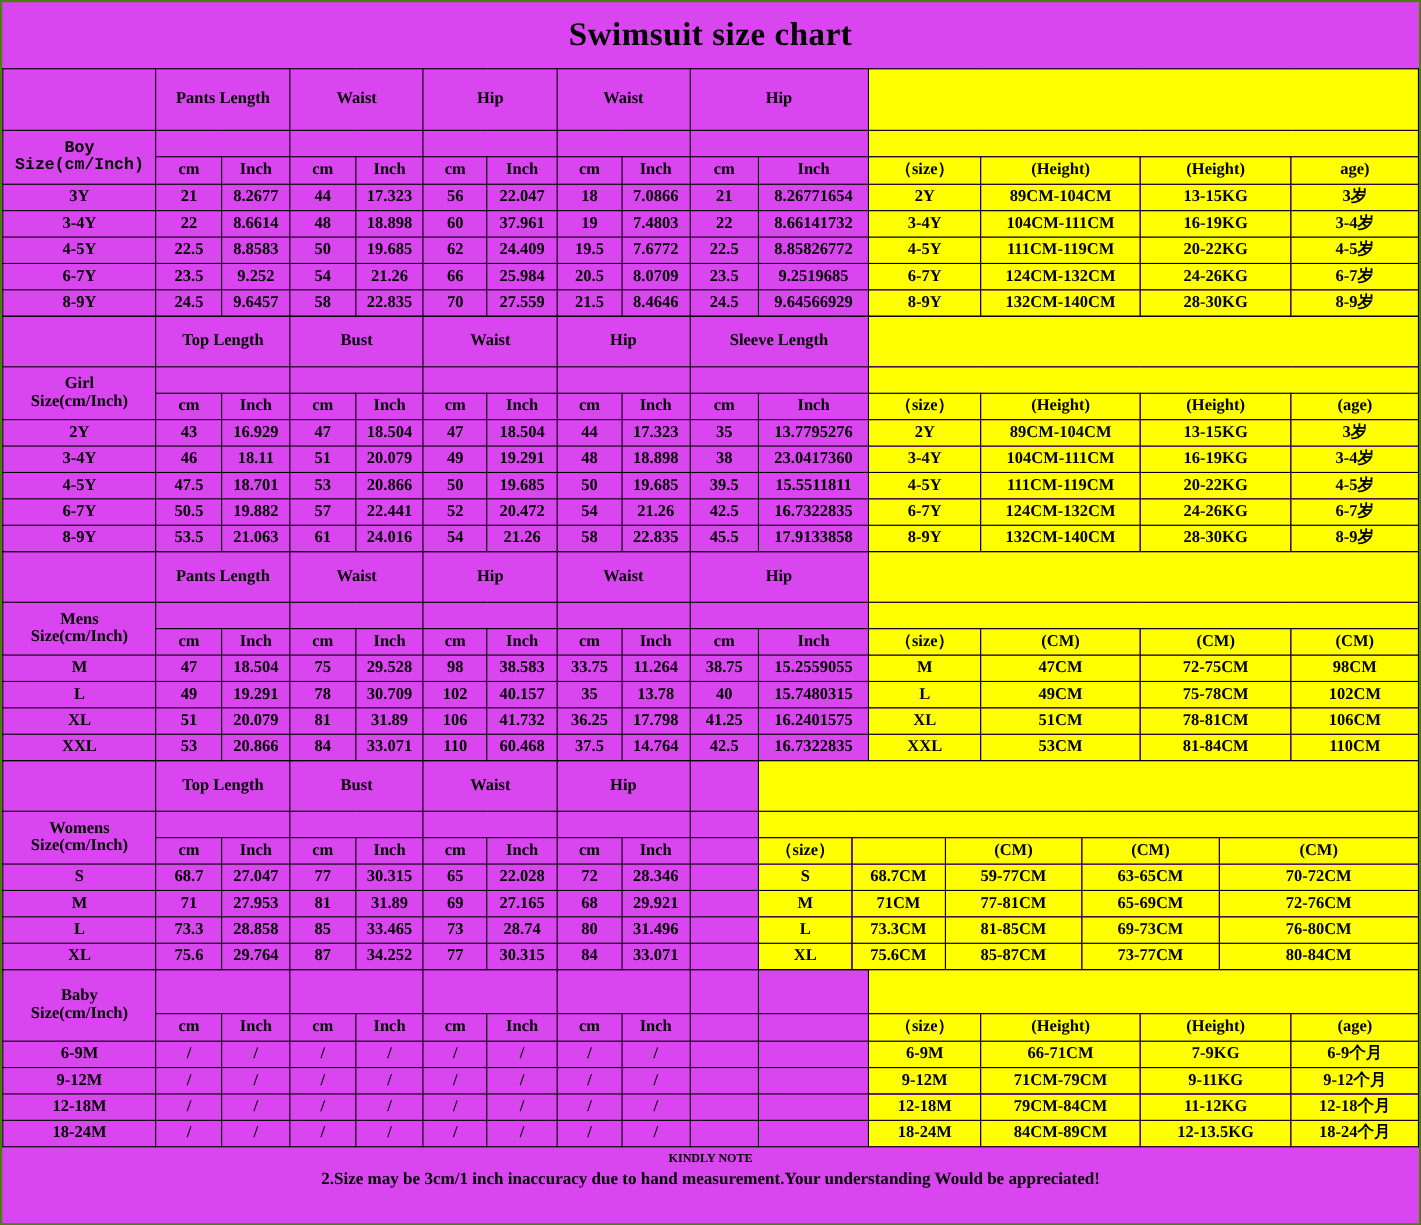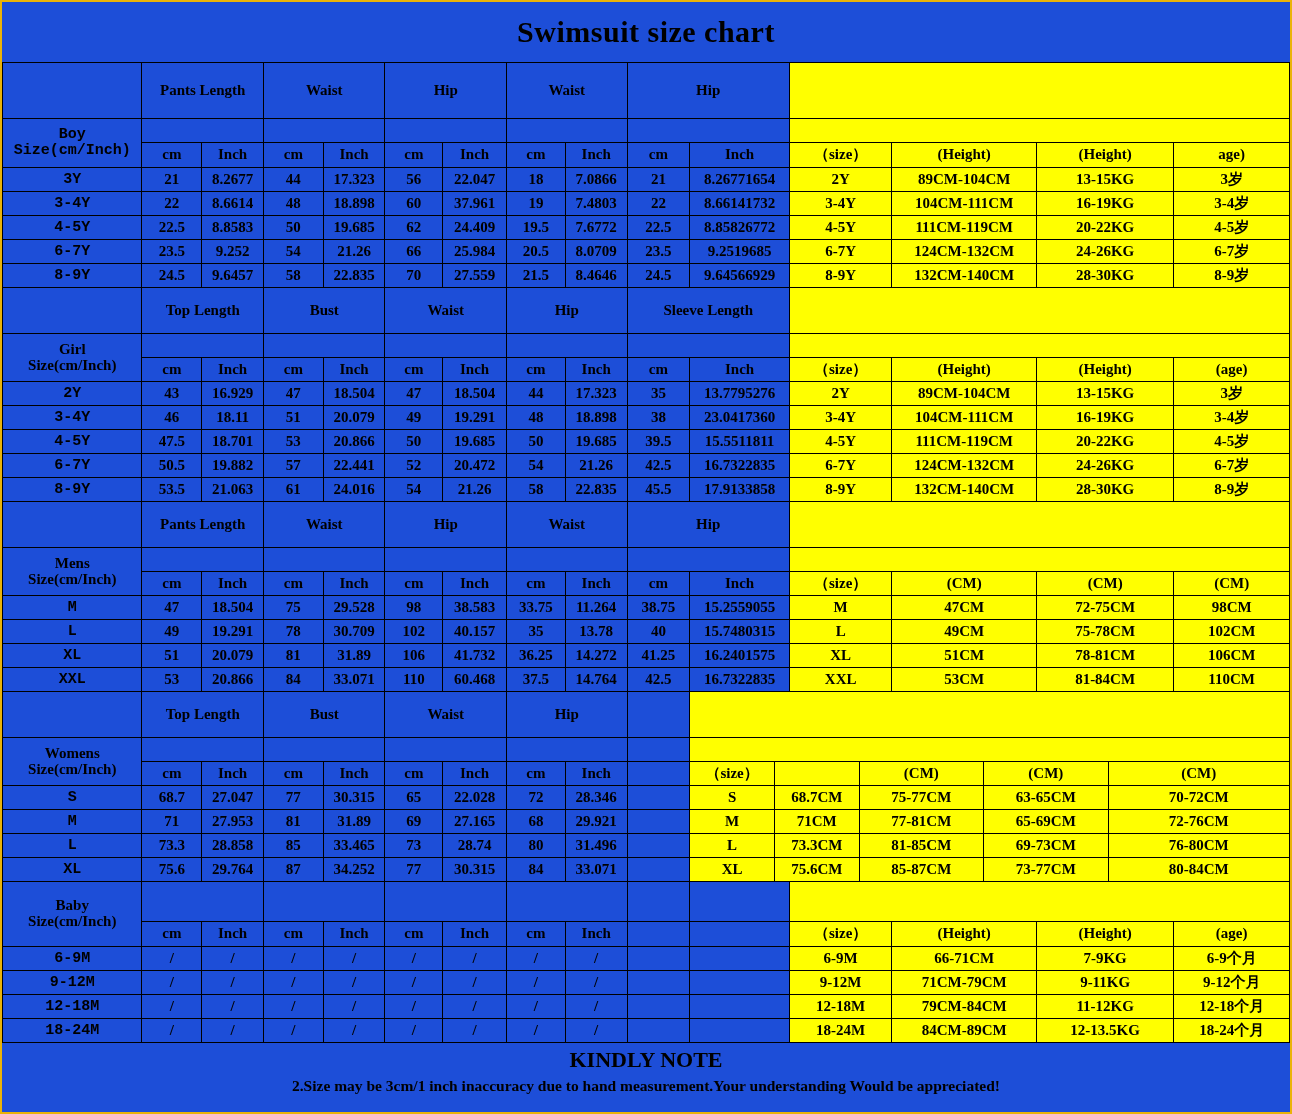--- a/index.html
+++ b/index.html
@@ -1,37 +1,37 @@
 <!DOCTYPE html>
 <html><head>
 <meta charset="utf-8">
 <style>
   html,body{margin:0;padding:0;background:#ffffff;}
   .page{
     width:1292px;height:1114px;box-sizing:border-box;
-    border:2px solid #eab308;background:#1d4ed8;color:#000;
+    border:2px solid #4d7c0f;background:#d946ef;color:#000;
     font-family:"Liberation Serif","DejaVu Serif",serif;font-weight:bold;
     overflow:hidden;
   }
   .title-bar{height:60px;display:flex;align-items:center;justify-content:center;
     font-size:30px;letter-spacing:.5px;}
   table.section{border-collapse:collapse;table-layout:fixed;width:100%;}
   table.section + table.section{margin-top:-1px;}
   table.section td{
     border:1px solid #000;text-align:center;vertical-align:middle;
     padding:0;font-size:15px;line-height:1.05;overflow:hidden;white-space:nowrap;
   }
   td.y{background:#ffff00;}
   td.group{font-size:17px;}
   td.label{font-size:17px;line-height:1.25;}
   td.units{font-size:16px;}
   td.yhead{font-size:16px;}
-  td.sizecell{font-size:15px;font-family:Liberation Mono, monospace;}
+  td.sizecell{font-size:15px;}
   .note{height:70px;text-align:center;}
-  .note-heading{font-size:22px;padding-top:4px;}
+  .note-heading{font-size:11px;padding-top:4px;}
   .note-line{font-size:15.5px;padding-top:4px;}
 </style>
 </head>
 <body>
 
 <div class="page">
   <div class="title-bar">Swimsuit size chart</div>
   <div id="sections">
       <table class="section">
         <colgroup>
@@ -411,21 +411,21 @@
           </tr>
           <tr style="height: 24px;">
             <td class="sizecell">XL</td>
             <td>51</td>
             <td>20.079</td>
             <td>81</td>
             <td>31.89</td>
             <td>106</td>
             <td>41.732</td>
             <td>36.25</td>
-            <td>14.272</td>
+            <td>17.798</td>
             <td>41.25</td>
             <td>16.2401575</td>
             <td class="y">XL</td>
             <td class="y">51CM</td>
             <td class="y">78-81CM</td>
             <td class="y">106CM</td>
           </tr>
           <tr style="height: 24px;">
             <td class="sizecell">XXL</td>
             <td>53</td>
@@ -507,21 +507,21 @@
             <td>27.047</td>
             <td>77</td>
             <td>30.315</td>
             <td>65</td>
             <td>22.028</td>
             <td>72</td>
             <td>28.346</td>
             <td></td>
             <td class="y">S</td>
             <td class="y">68.7CM</td>
-            <td class="y">75-77CM</td>
+            <td class="y">59-77CM</td>
             <td class="y">63-65CM</td>
             <td class="y">70-72CM</td>
           </tr>
           <tr style="height: 24px;">
             <td class="sizecell">M</td>
             <td>71</td>
             <td>27.953</td>
             <td>81</td>
             <td>31.89</td>
             <td>69</td>

